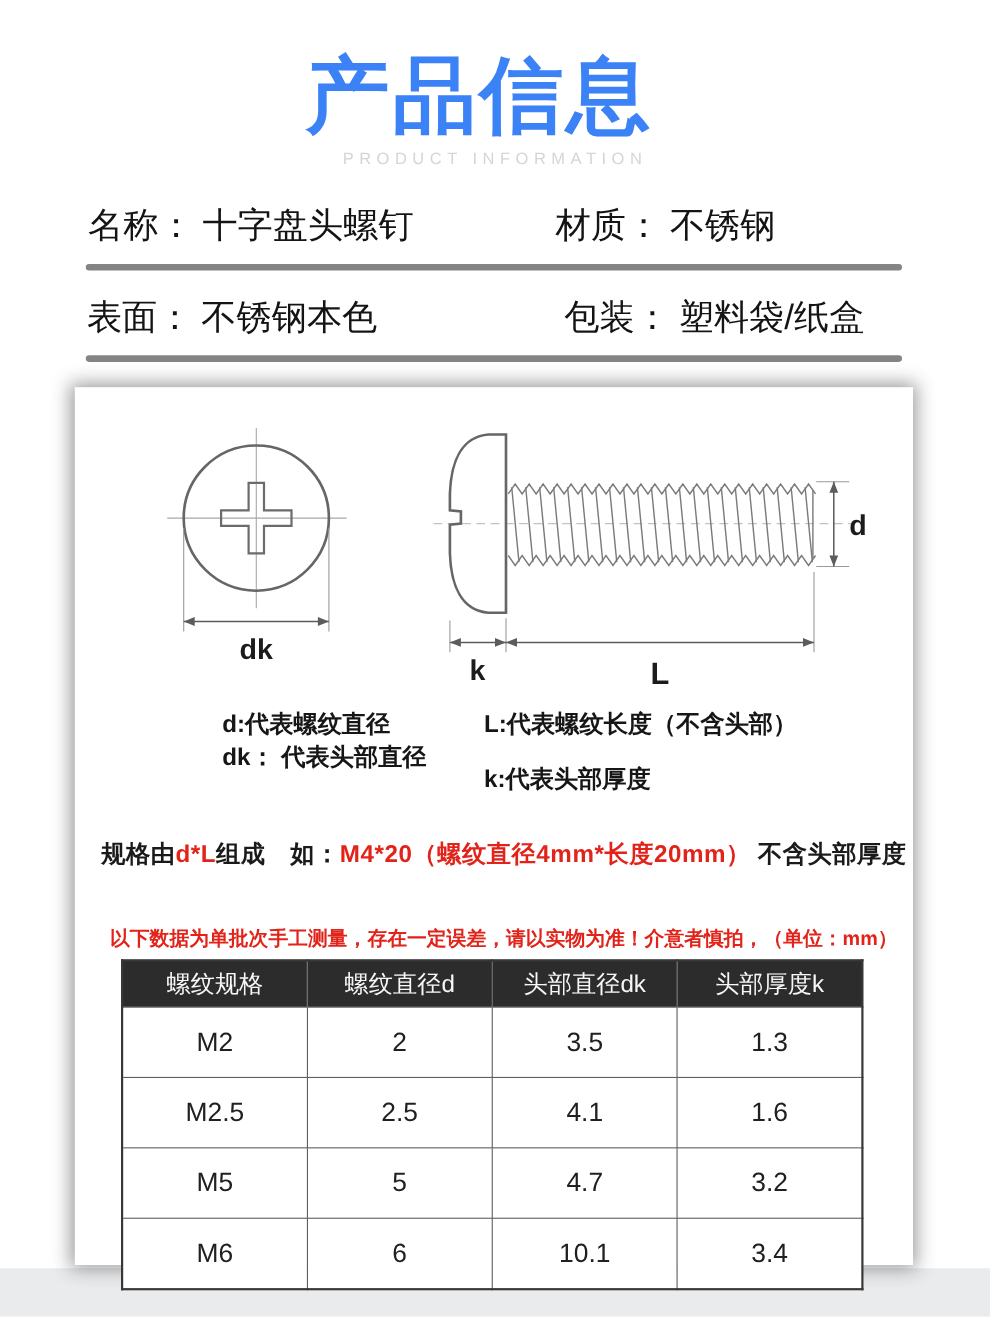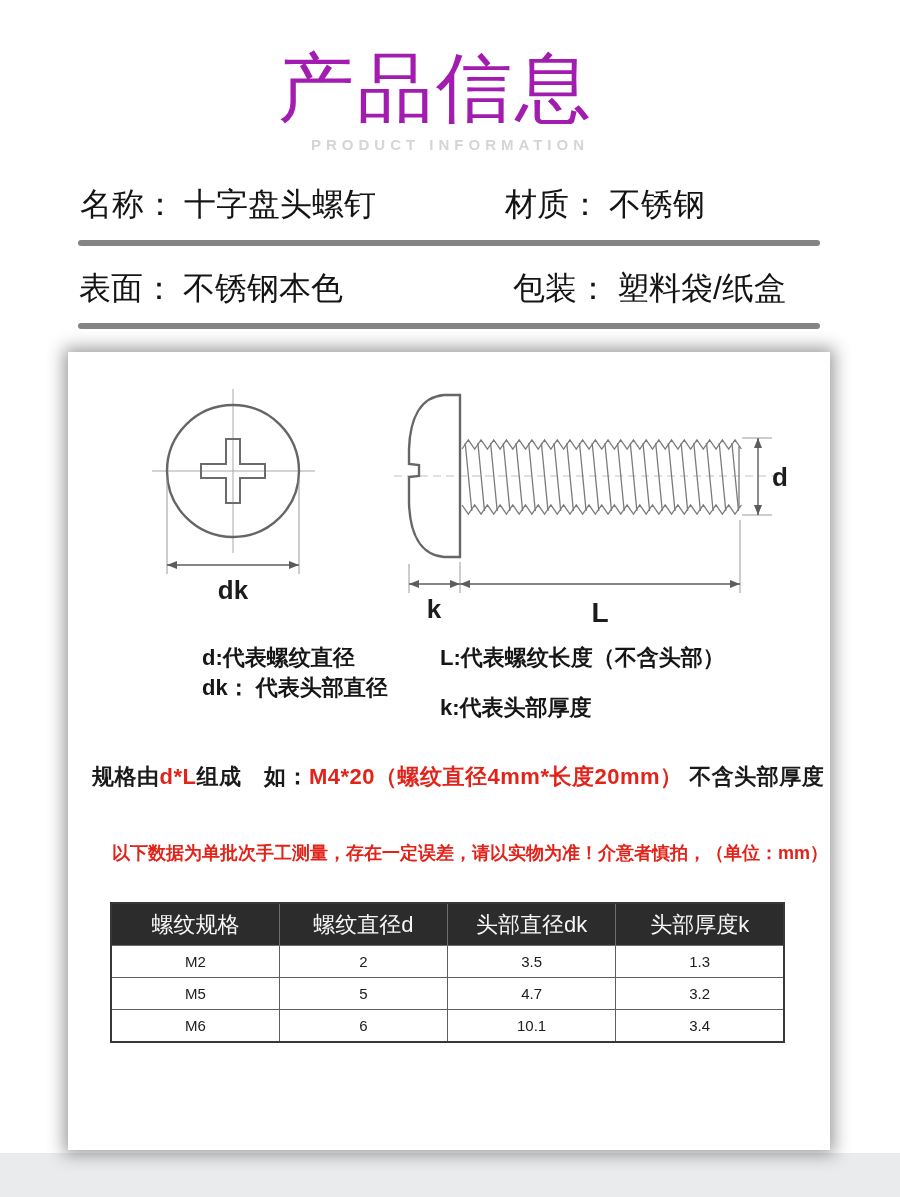--- a/index.html
+++ b/index.html
@@ -4,26 +4,26 @@
 <style>
   html,body{margin:0;padding:0;}
   body{
     width:900px;height:1197px;position:relative;overflow:hidden;
     background:#ffffff;
     font-family:"Liberation Sans","DejaVu Sans",sans-serif;
   }
   
   .page-title{
     position:absolute;top:48px;left:0;width:872px;text-align:center;
-    font-size:76px;font-weight:400;color:#a21caf;letter-spacing:3px;line-height:1.05;
+    font-size:76px;font-weight:700;color:#3b82f6;letter-spacing:3px;line-height:1.05;
     margin:0;
   }
   .page-subtitle{
     position:absolute;top:136px;left:0;width:900px;text-align:center;
-    font-size:15px;font-weight:700;color:#d5d5d5;letter-spacing:5px;
+    font-size:15px;font-weight:400;color:#d5d5d5;letter-spacing:5px;
   }
   
   .field{
     position:absolute;font-size:32px;font-weight:500;color:#141414;
     white-space:nowrap;line-height:36px;
   }
   .field .val{margin-left:8px;}
   .divider{
     position:absolute;left:78px;width:742px;height:6px;background:#848484;border-radius:3px;
   }
@@ -50,36 +50,35 @@
   .legend-item{
     position:absolute;font-size:22px;font-weight:700;color:#161616;white-space:nowrap;
   }
   .spec-line{
     position:absolute;left:24px;top:410px;font-size:22px;font-weight:700;white-space:nowrap;
     letter-spacing:0.5px;
   }
   .spec-line .blk{color:#1a1a1a;}
   .spec-line .red{color:#e2231a;}
   .note-line{
-    position:absolute;left:44px;top:489px;font-size:18px;font-weight:700;color:#e2231a;white-space:nowrap;
+    position:absolute;left:32px;top:489px;font-size:18px;font-weight:700;color:#e2231a;white-space:nowrap;
   }
   
   .spec-table{
     position:absolute;left:42px;top:520px;width:675px;
     border-collapse:collapse;table-layout:fixed;text-align:center;
     border:2px solid #383838;
-    margin-top:30px;
   }
   .spec-table th{
     background:#2c2c2c;color:#f7f7f7;font-size:22px;font-weight:500;
     height:41px;border:1px solid #6e6e6e;padding:0;
   }
   .spec-table td{
-    background:#ffffff;color:#202020;font-size:15px;font-weight:400;
-    height:31px;border:1px solid #5f5f5f;padding:0;
+    background:#ffffff;color:#202020;font-size:24px;font-weight:400;
+    height:31px;border:1px solid #5f5f5f;padding:16px;
   }
 </style>
 </head>
 <body>
 
 <h1 class="page-title">产品信息</h1>
 <div class="page-subtitle">PRODUCT INFORMATION</div>
 
 <div class="field" style="left:80px;top:186px;">
   <span>名称</span><span>：</span><span class="val">十字盘头螺钉</span>
@@ -165,20 +164,26 @@
         </tr>
       </thead>
     <tbody id="tbody">
         <tr>
           <td>M2</td>
           <td>2</td>
           <td>3.5</td>
           <td>1.3</td>
         </tr>
         <tr>
+          <td>M2.5</td>
+          <td>2.5</td>
+          <td>4.1</td>
+          <td>1.6</td>
+        </tr>
+        <tr>
           <td>M5</td>
           <td>5</td>
           <td>4.7</td>
           <td>3.2</td>
         </tr>
         <tr>
           <td>M6</td>
           <td>6</td>
           <td>10.1</td>
           <td>3.4</td>

